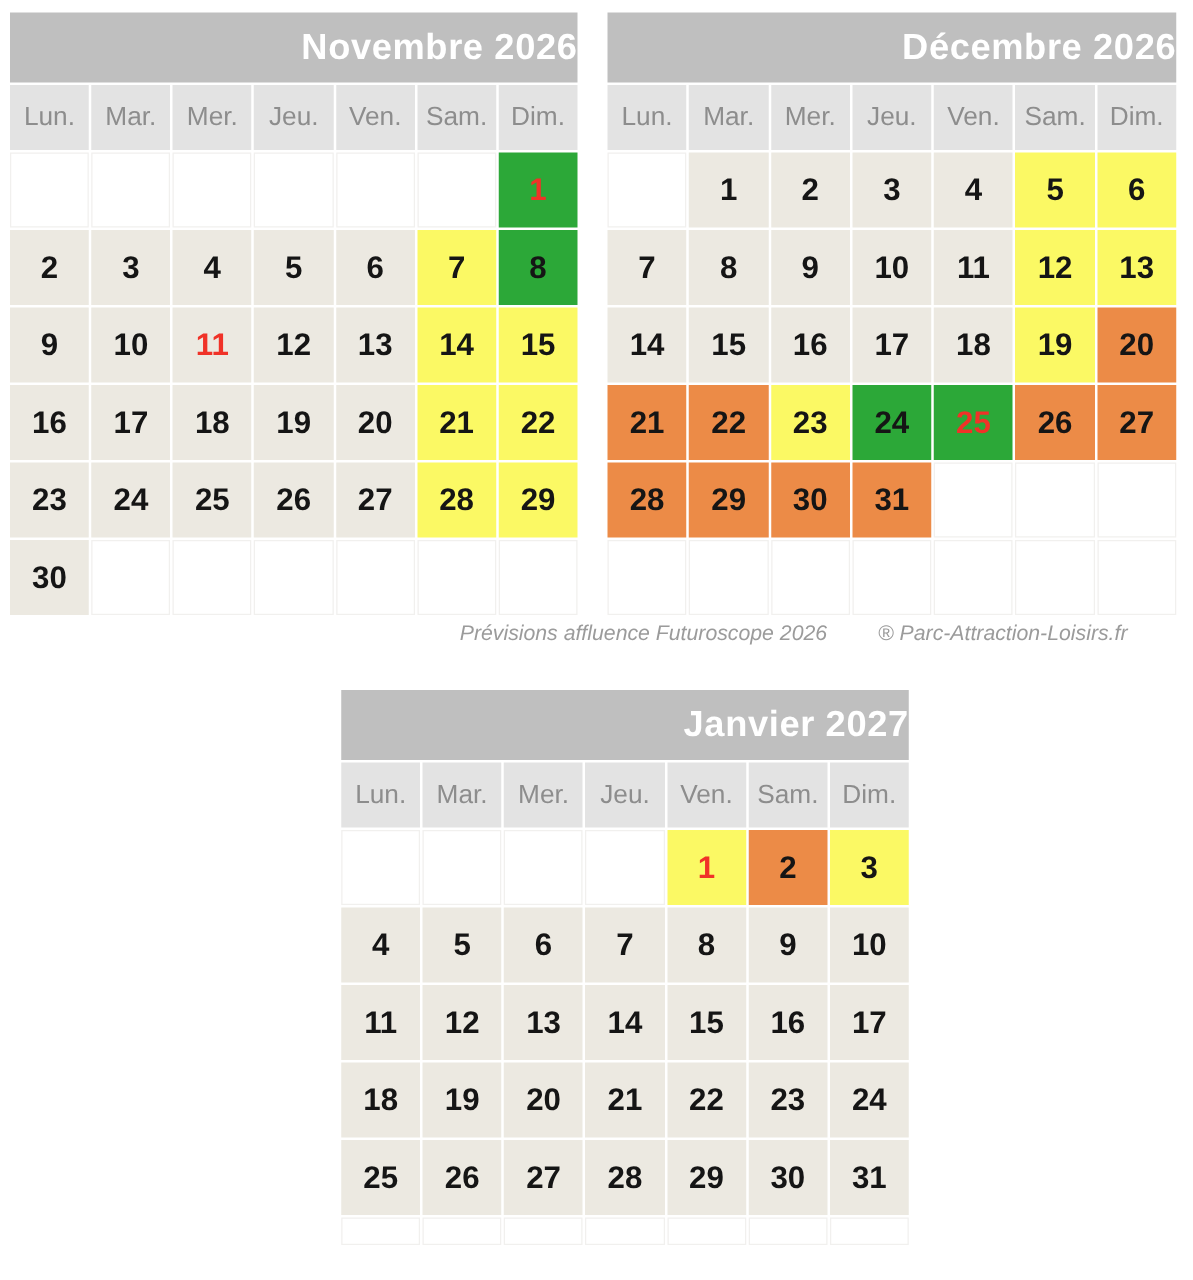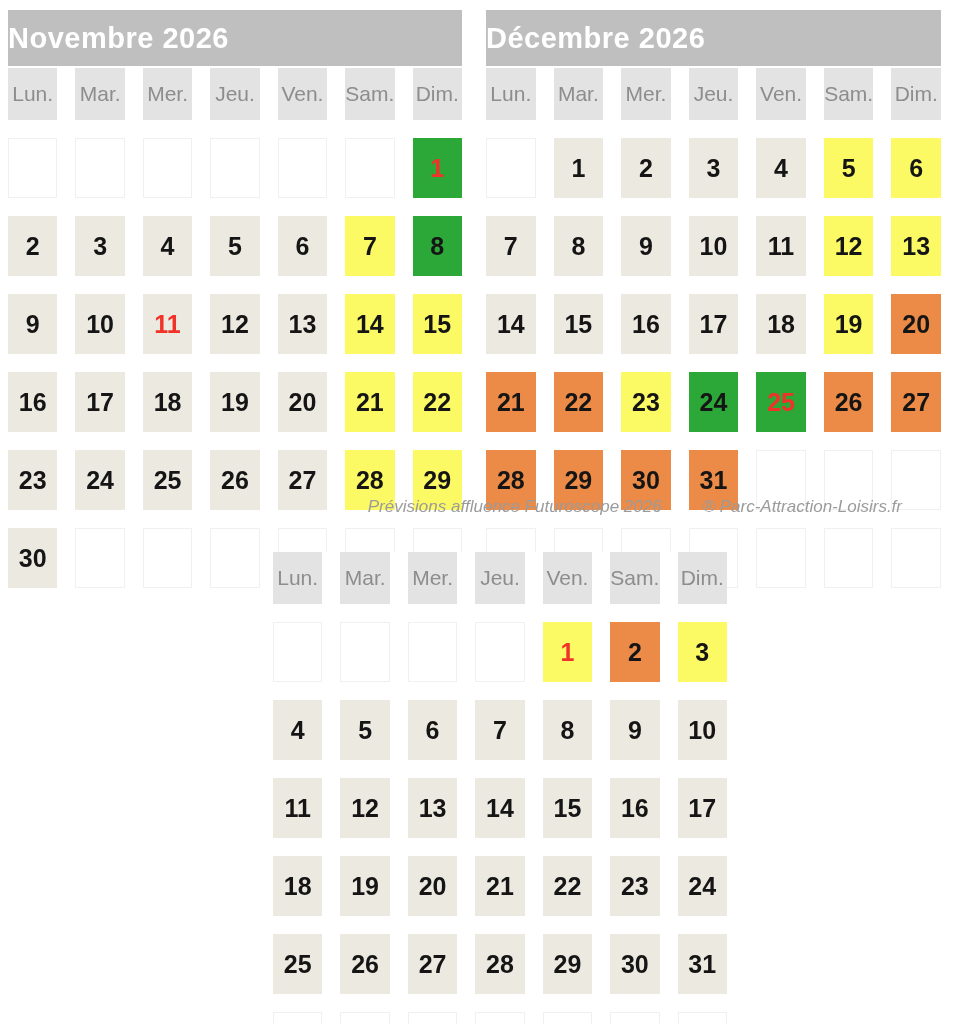--- a/index.html
+++ b/index.html
@@ -21,28 +21,28 @@
   .month.nov { left: 8px;   top: 10px; }
   .month.dec { left: 486px; top: 10px; width: 455px; }
   .month.jan { left: 273px; top: 552px; }
   .title {
     height: 56px;
     line-height: 56px;
     background: var(--c-title_bar, #bfbfbf);
     color: #ffffff;
     font-size: 29px;
     font-weight: bold;
-    text-align: left;
+    text-align: right;
     margin-bottom: 2px;
     letter-spacing: 0.5px;
   }
   .grid {
     display: grid;
     grid-template-columns: repeat(7, 1fr);
-    gap: 18px;
+    gap: 2px;
     background: #ffffff;
   }
   .wd {
     height: 52px;
     line-height: 52px;
     background: var(--c-weekday_bg, #e3e3e3);
     color: var(--c-weekday_text, #8d8d8d);
     font-size: 21px;
     text-align: center;
   }
@@ -188,20 +188,21 @@
       <div class="cell c-empty"></div>
     </div>
 </div>
 
 <div class="caption">
   <span class="source">Prévisions affluence Futuroscope 2026</span>
   <span class="brand">® Parc-Attraction-Loisirs.fr</span>
 </div>
 
 <div class="month jan">
+  <div class="title">Janvier 2027</div>
   <div class="grid">
       <div class="wd">Lun.</div>
       <div class="wd">Mar.</div>
       <div class="wd">Mer.</div>
       <div class="wd">Jeu.</div>
       <div class="wd">Ven.</div>
       <div class="wd">Sam.</div>
       <div class="wd">Dim.</div>
       <div class="cell c-empty"></div>
       <div class="cell c-empty"></div>

